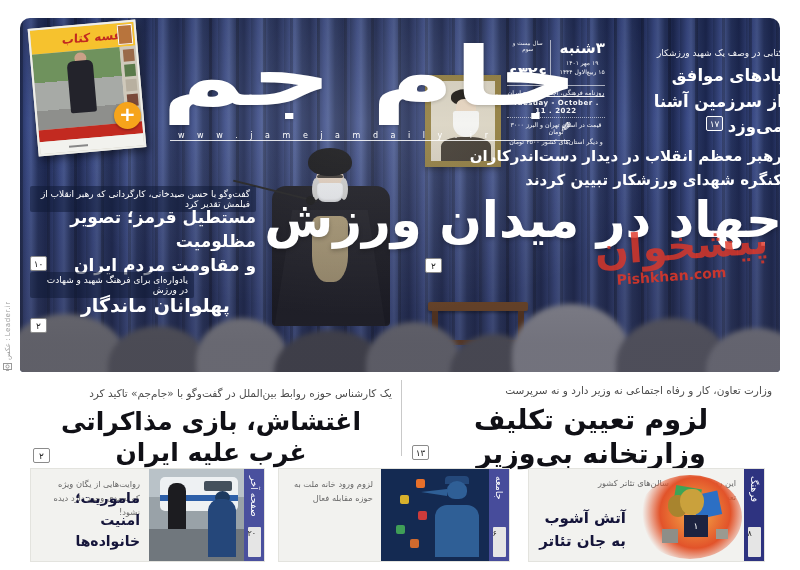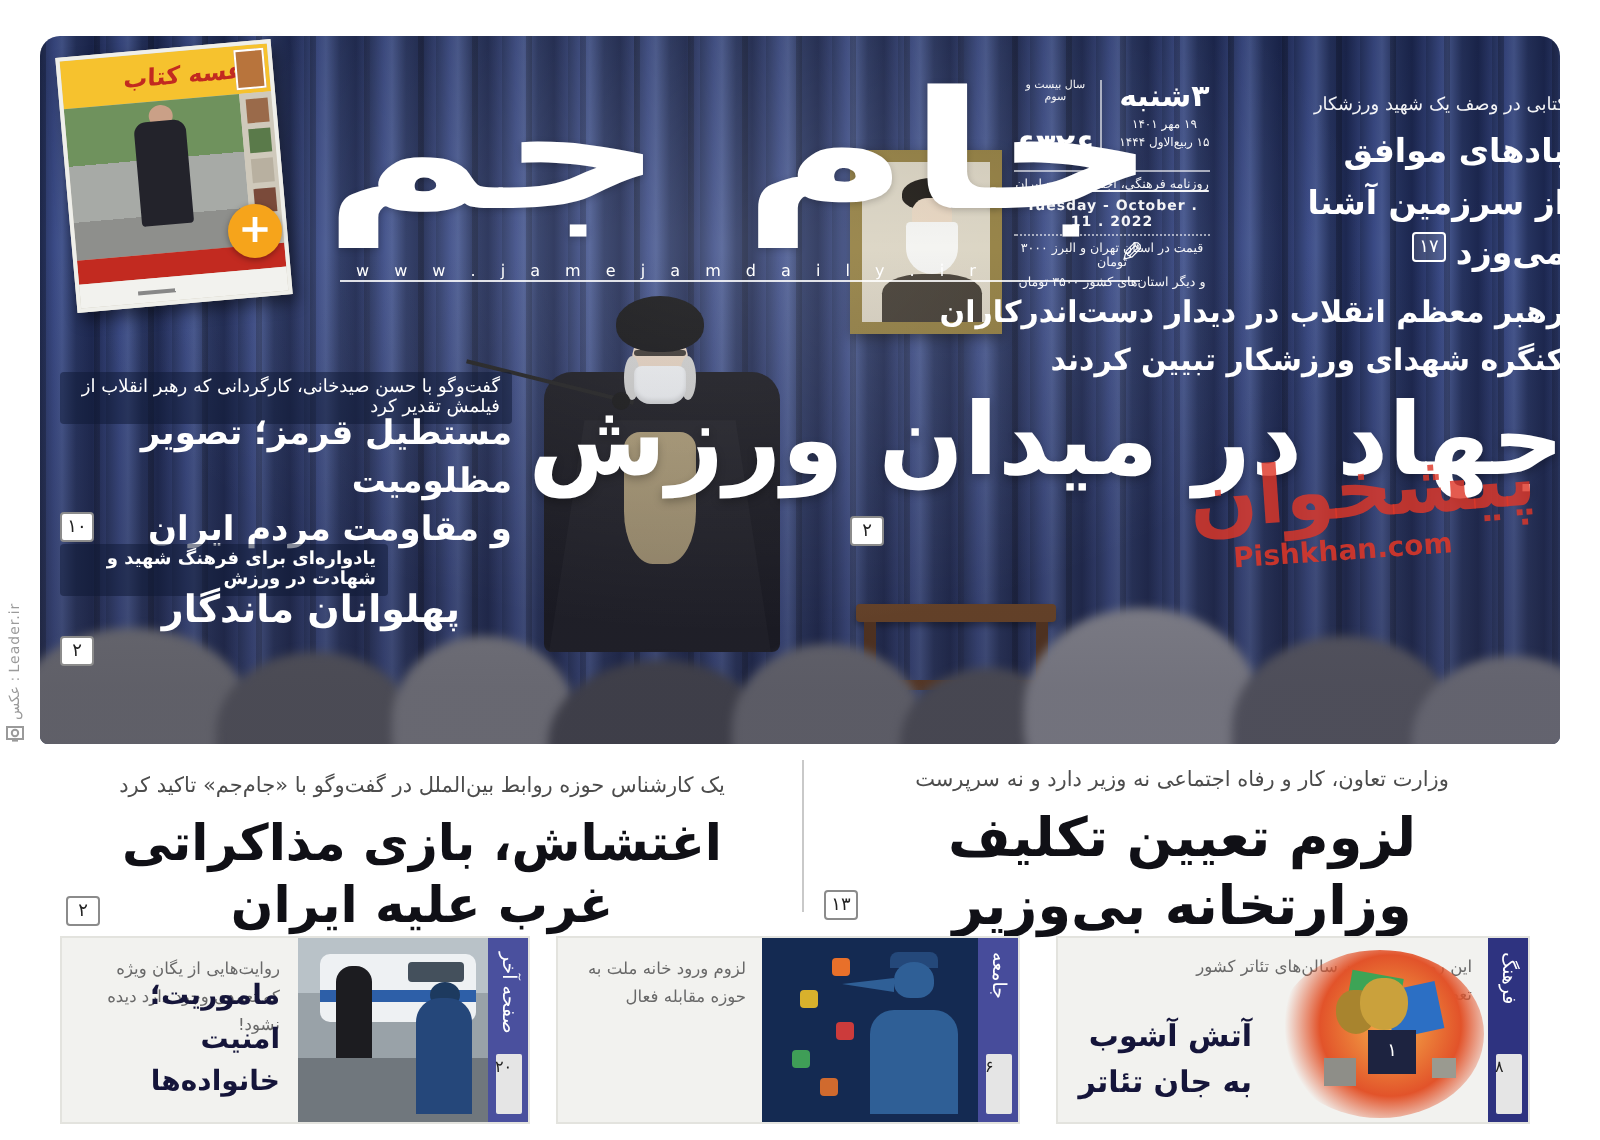--- a/index.html
+++ b/index.html
@@ -114,21 +114,21 @@
   .plus-btn { position:absolute; left:114px; top:102px; width:27px; height:27px; border-radius:50%;
               background:#f6a41b; color:#fff; font-size:20px; font-weight:bold; line-height:25px; text-align:center;
               box-shadow:0 1px 3px rgba(0,0,0,.35); z-index:6; }
 
   
   .credit { position:absolute; left:3px; top:293px; height:78px; writing-mode:vertical-rl; transform:rotate(180deg);
             color:#9a9a9a; font-size:7px; letter-spacing:.5px; display:flex; align-items:center; gap:3px; }
 
   
   .mid { position:absolute; direction:rtl; text-align:center; }
-  .mid-kicker { font-size:10.5px; color:#4c4c4c; }
+  .mid-kicker { font-size:10.5px; color:#4c4c4c;text-align:right; }
   .mid-head { font-weight:bold; color:#101016; margin-top:7px; line-height:1.25; }
   .vdiv { position:absolute; left:401px; top:380px; width:1px; height:76px; background:#c9c9c9; }
 
   
   .bbox { position:absolute; top:468px; height:94px; background:#f2f2ef; border:1px solid #e3e3de; display:flex; }
   .bbox-content { flex:1; position:relative; overflow:hidden; }
   .bbox-tab { width:20px; background:#3b4090; display:flex; flex-direction:column; align-items:center; justify-content:space-between; padding:7px 0 4px; }
   .tab-label { writing-mode:vertical-rl; color:#fff; font-size:9.5px; letter-spacing:1px; }
   .tab-num { width:13px; height:30px; background:#e5e5e5; color:#222; font-size:8px; line-height:13px; border-radius:1px; }
   .b-kick { position:absolute; direction:rtl; text-align:right; font-size:8.3px; color:#686868; line-height:1.7; }
@@ -237,21 +237,21 @@
     <div class="lead-headline">جهاد در میدان ورزش</div>
     <div class="pbox" style="left:405px;top:240px;">۲</div>
 
     <div class="ls-kicker" style="left:10px;top:168px;width:226px;">گفت‌وگو با حسن صیدخانی، کارگردانی که رهبر انقلاب از فیلمش تقدیر کرد</div>
     <div class="ls-head" style="left:10px;top:188px;width:226px;font-size:17px;">
       <div>مستطیل قرمز؛ تصویر مظلومیت</div>
       <div>و مقاومت مردم ایران</div>
     </div>
     <div class="pbox" style="left:10px;top:238px;">۱۰</div>
 
-    <div class="ls-kicker" style="left:10px;top:254px;width:164px;font-weight:bold;">یادواره‌ای برای فرهنگ شهید و شهادت در ورزش</div>
+    <div class="ls-kicker" style="left:10px;top:254px;width:164px;">یادواره‌ای برای فرهنگ شهید و شهادت در ورزش</div>
     <div class="ls-head" style="left:10px;top:274px;width:200px;font-size:19px;">پهلوانان ماندگار</div>
     <div class="pbox" style="left:10px;top:300px;">۲</div>
 
     <div class="watermark">
       <div class="wm-fa">پیشخوان</div>
       <div class="wm-en">Pishkhan.com</div>
     </div>
   </div>
 
   <div class="supp">

